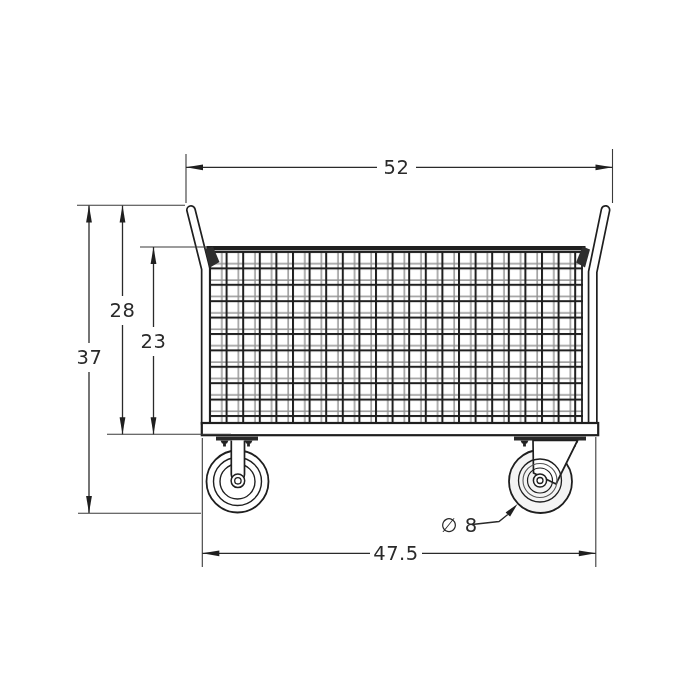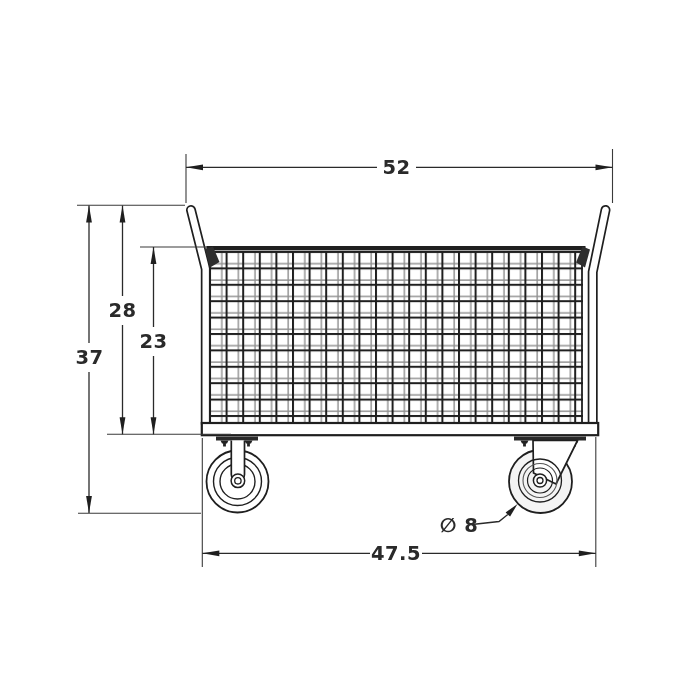--- a/index.html
+++ b/index.html
@@ -2,21 +2,20 @@
 <html><head>
 <meta charset="utf-8">
 <style>
   html, body { margin: 0; padding: 0; background: #ffffff; }
   .canvas {
     position: relative;
     width: 700px; height: 700px;
     background: #ffffff;
     font-family: "DejaVu Sans", sans-serif;
     overflow: hidden;
-    font-weight: bold;
   }
   svg { display: block; }
   .dim-line { stroke: #2a2a2a; stroke-width: 1.3; fill: none; }
   .ext-line { stroke: #3a3a3a; stroke-width: 1.1; fill: none; }
   .arrow { fill: #1f1f1f; stroke: none; }
   .part   { stroke: #1f1f1f; fill: none; }
   .dim-text {
     font-family: "DejaVu Sans", sans-serif;
     font-size: 19.5px;
     letter-spacing: 0.5px;

